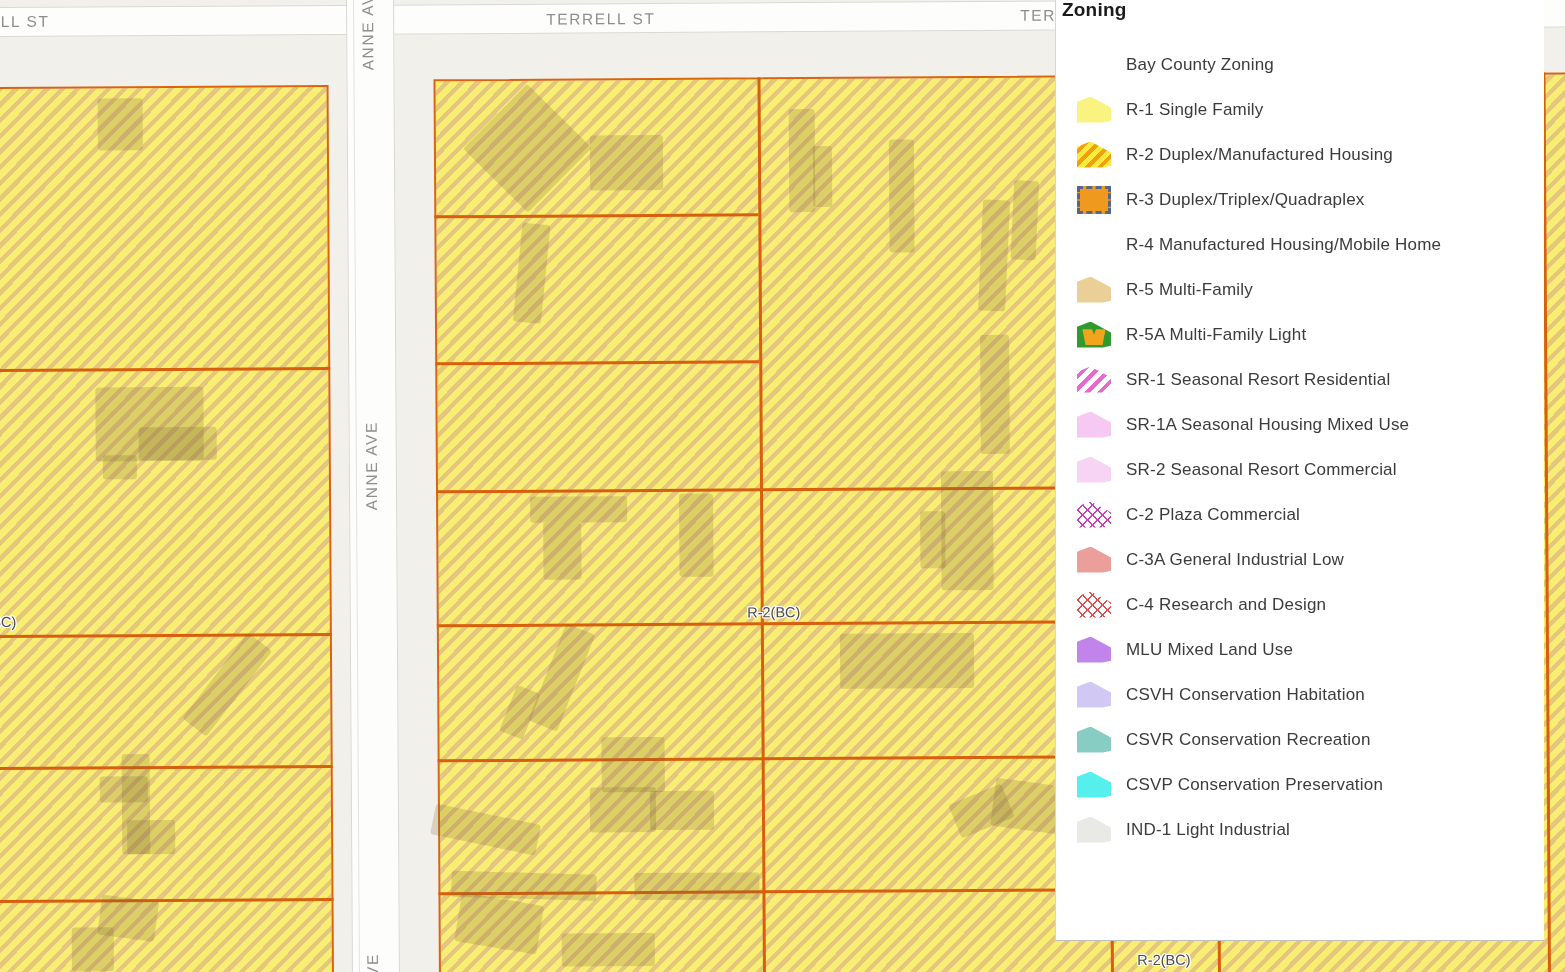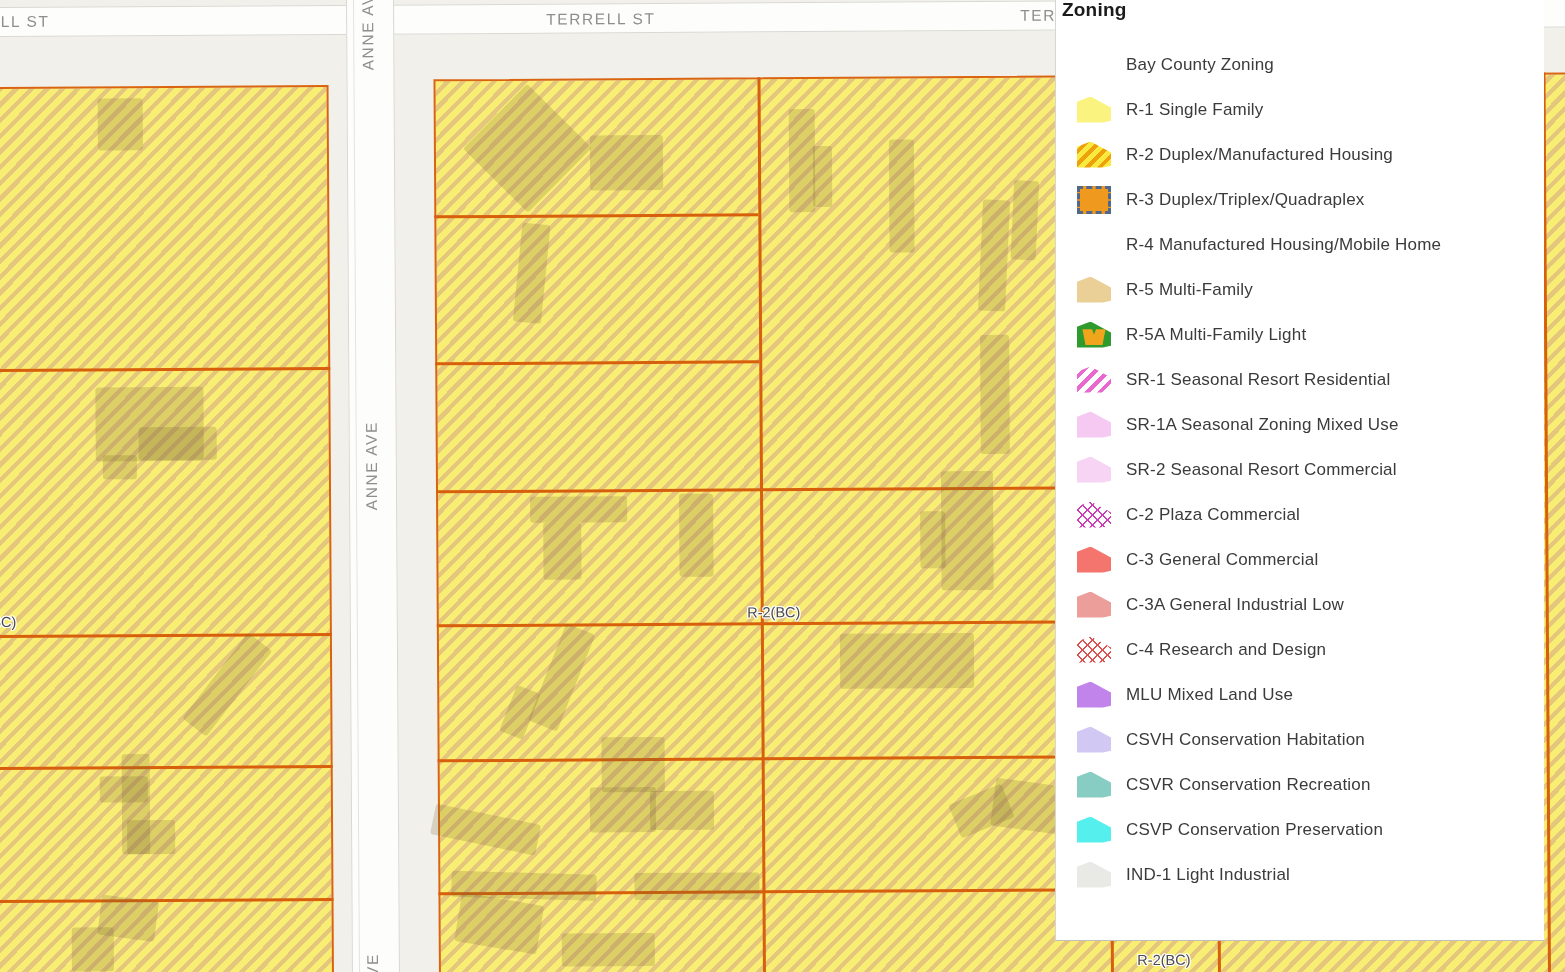--- a/index.html
+++ b/index.html
@@ -173,35 +173,31 @@
             <div class="swatch-inner" style="background: rgb(241, 165, 29); clip-path: polygon(16% 30%, 44% 30%, 50% 50%, 56% 30%, 84% 30%, 75% 90%, 25% 90%);"></div>
           </div>
           <span class="legend-label">R-5A Multi-Family Light</span>
         </div>
         <div class="legend-row">
           <div class="swatch" style="background: repeating-linear-gradient(135deg, rgb(255, 255, 255) 0px, rgb(255, 255, 255) 5px, rgb(232, 104, 208) 5px, rgb(232, 104, 208) 9px);"></div>
           <span class="legend-label">SR-1 Seasonal Resort Residential</span>
         </div>
         <div class="legend-row">
           <div class="swatch" style="background: rgb(245, 201, 241);"></div>
-          <span class="legend-label">SR-1A Seasonal Zoning Mixed Use</span>
+          <span class="legend-label">SR-1A Seasonal Housing Mixed Use</span>
         </div>
         <div class="legend-row">
           <div class="swatch" style="background: rgb(247, 212, 243);"></div>
           <span class="legend-label">SR-2 Seasonal Resort Commercial</span>
         </div>
         <div class="legend-row">
           <div class="swatch" style="background: repeating-linear-gradient(45deg, rgba(0, 0, 0, 0) 0px, rgba(0, 0, 0, 0) 5.5px, rgb(203, 62, 183) 5.5px, rgb(203, 62, 183) 7px), repeating-linear-gradient(135deg, rgba(0, 0, 0, 0) 0px, rgba(0, 0, 0, 0) 5.5px, rgb(203, 62, 183) 5.5px, rgb(203, 62, 183) 7px), rgb(255, 255, 255);"></div>
           <span class="legend-label">C-2 Plaza Commercial</span>
         </div>
         <div class="legend-row">
-          <div class="swatch" style="background: rgb(244, 117, 109);"></div>
-          <span class="legend-label">C-3 General Commercial</span>
-        </div>
-        <div class="legend-row">
           <div class="swatch" style="background: rgb(235, 158, 154);"></div>
           <span class="legend-label">C-3A General Industrial Low</span>
         </div>
         <div class="legend-row">
           <div class="swatch" style="background: repeating-linear-gradient(45deg, rgba(0, 0, 0, 0) 0px, rgba(0, 0, 0, 0) 5.5px, rgb(221, 80, 80) 5.5px, rgb(221, 80, 80) 7px), repeating-linear-gradient(135deg, rgba(0, 0, 0, 0) 0px, rgba(0, 0, 0, 0) 5.5px, rgb(221, 80, 80) 5.5px, rgb(221, 80, 80) 7px), rgb(255, 255, 255);"></div>
           <span class="legend-label">C-4 Research and Design</span>
         </div>
         <div class="legend-row">
           <div class="swatch" style="background: rgb(193, 132, 234);"></div>
           <span class="legend-label">MLU Mixed Land Use</span>

